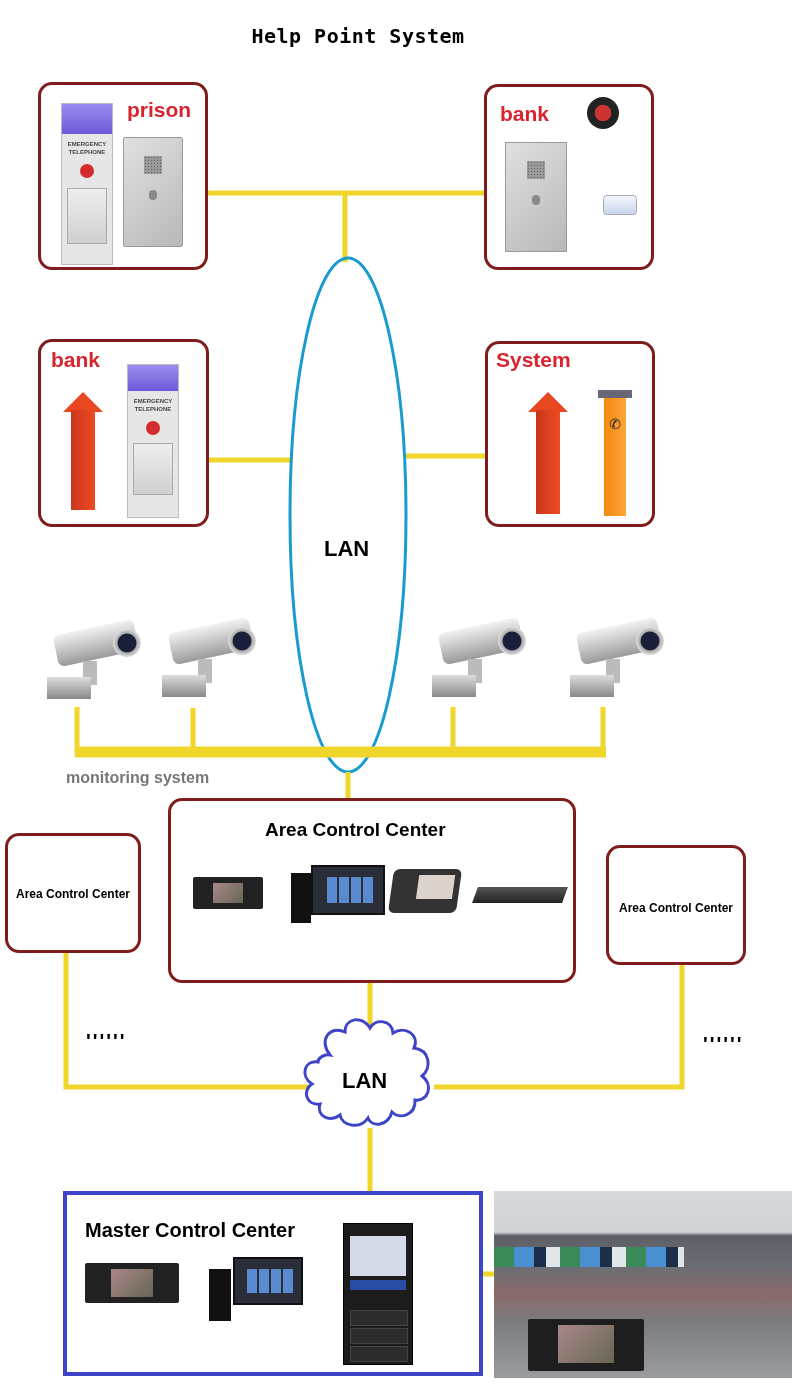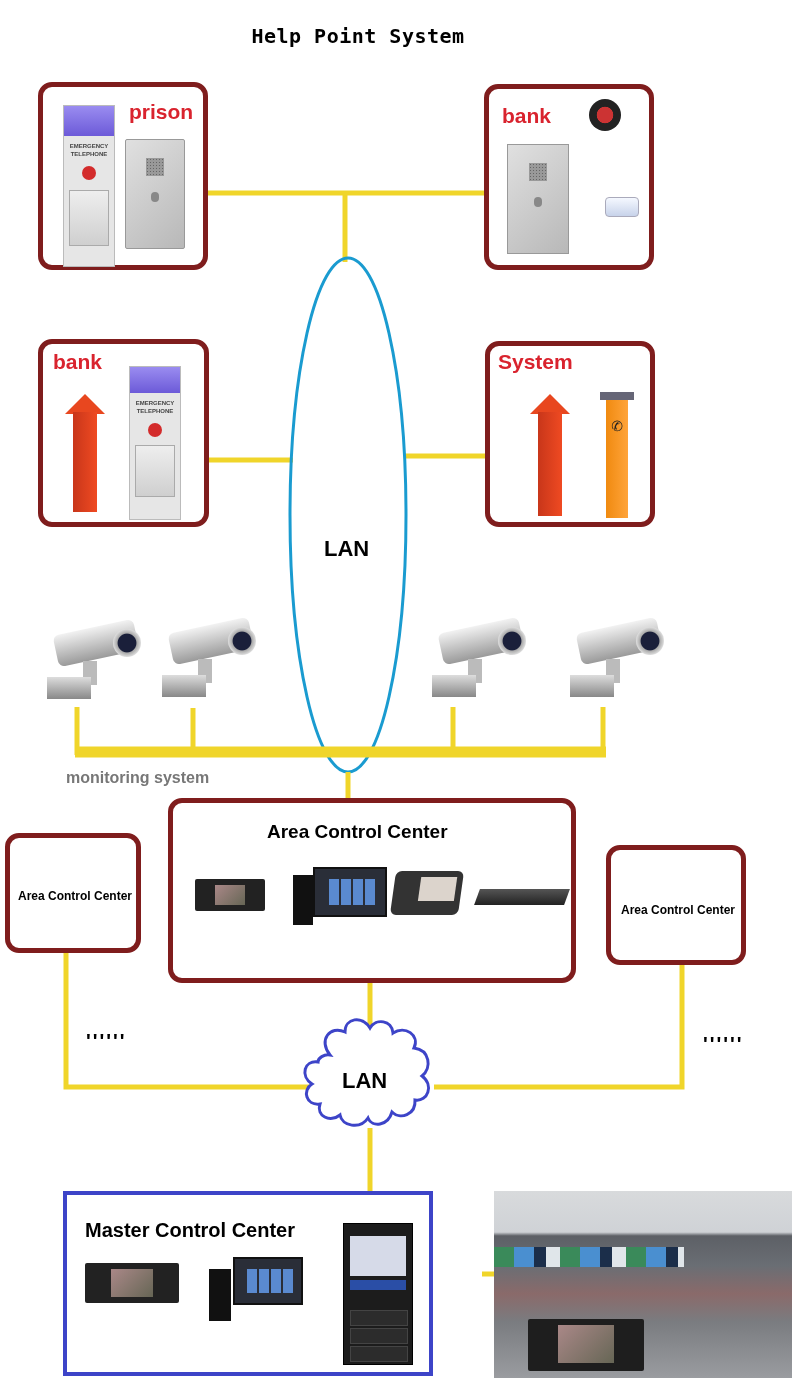--- a/index.html
+++ b/index.html
@@ -1,19 +1,19 @@
 <!DOCTYPE html>
 <html><head>
 <meta charset="utf-8">
 <style>
   html, body { margin:0; padding:0; background:#ffffff; }
   body { width:792px; height:1392px; position:relative; overflow:hidden; font-family:"Liberation Sans", sans-serif; }
   .abs { position:absolute; }
   .title { left:0; width:716px; top:24px; text-align:center; font-family:"DejaVu Sans Mono", monospace; font-weight:bold; font-size:20px; color:#000; letter-spacing:0.5px; }
-  .box { position:absolute; border:5px solid #7f1d1d; border-radius:14px; background:#fff; box-sizing:border-box; }
+  .box { position:absolute; border:3px solid #7f1d1d; border-radius:14px; background:#fff; box-sizing:border-box; }
   .red-label { position:absolute; color:#d9232e; font-weight:bold; font-size:21px; }
   .gray-label { position:absolute; color:#777; font-weight:bold; font-size:16px; }
   .center-label { position:absolute; color:#000; font-weight:bold; font-size:19px; white-space:nowrap; }
   .small-label { position:absolute; color:#000; font-weight:bold; font-size:12px; white-space:nowrap; }
   .lan-label { position:absolute; font-weight:bold; font-size:22px; color:#000000; }
   svg.layer { position:absolute; left:0; top:0; }
   .dev { position:absolute; }
 </style>
 </head>
 <body>
@@ -148,21 +148,21 @@
 
 <div class="box" style="left:606px;top:845px;width:140px;height:120px;">
   <div class="small-label" style="left:10px;top:53px;">Area Control Center</div>
 </div>
 
 <div class="abs" style="left:86px;top:1030px;font-weight:bold;font-size:20px;letter-spacing:2px;color:#000;">''''''</div>
 <div class="abs" style="left:703px;top:1033px;font-weight:bold;font-size:20px;letter-spacing:2px;color:#000;">''''''</div>
 
 <div class="lan-label" style="left:342px;top:1068px;font-size:22px;">LAN</div>
 
-<div class="abs" style="left:63px;top:1191px;width:370px;height:185px;border:4px solid #3d44c8;box-sizing:border-box;background:#fff;">
+<div class="abs" style="left:63px;top:1191px;width:420px;height:185px;border:4px solid #3d44c8;box-sizing:border-box;background:#fff;">
   <div class="center-label" style="left:18px;top:24px;font-size:20px;">Master Control Center</div>
   <div class="dev" style="left:18px;top:68px;width:94px;height:40px;background:#222;border-radius:2px;">
     <div style="position:absolute;left:26px;top:6px;width:42px;height:28px;background:linear-gradient(135deg,#a88,#665);"></div>
   </div>
   <div class="dev" style="left:142px;top:74px;width:22px;height:52px;background:#111;"></div>
   <div class="dev" style="left:166px;top:62px;width:66px;height:44px;background:#2a2e38;border:2px solid #111;">
     <div style="position:absolute;left:12px;top:10px;width:46px;height:24px;background:repeating-linear-gradient(90deg,#5a8ad0 0 10px,#2a2e38 10px 12px);"></div>
   </div>
   <div class="dev" style="left:276px;top:28px;width:68px;height:140px;background:#1c1c1c;border:1px solid #000;">
     <div style="position:absolute;left:6px;top:12px;width:56px;height:40px;background:#d6dae8;"></div>

